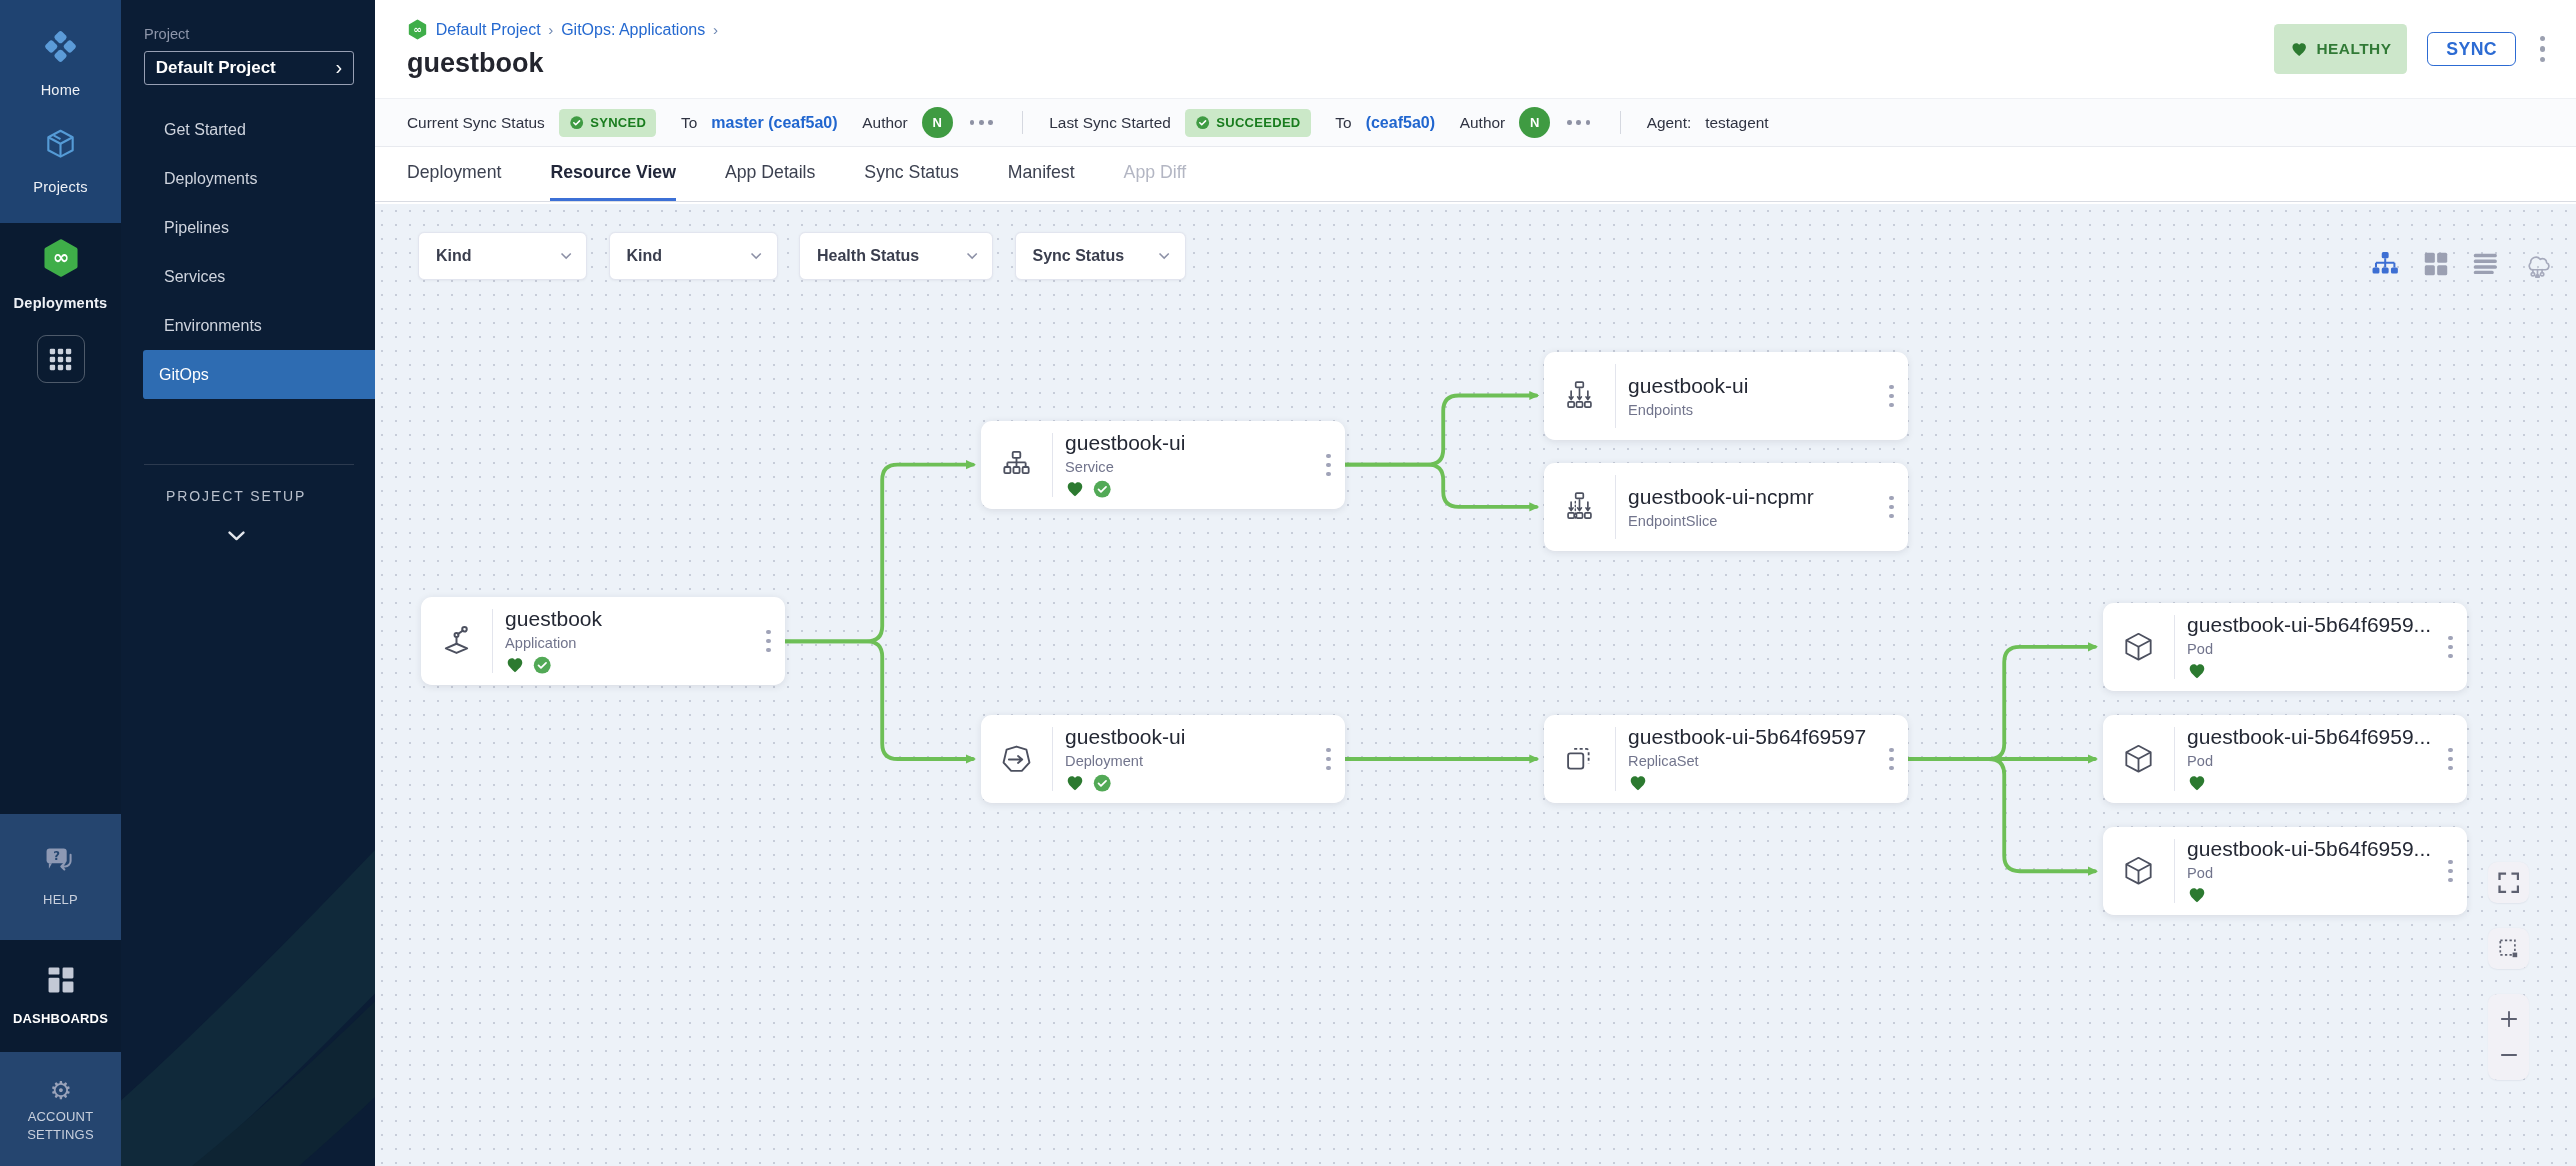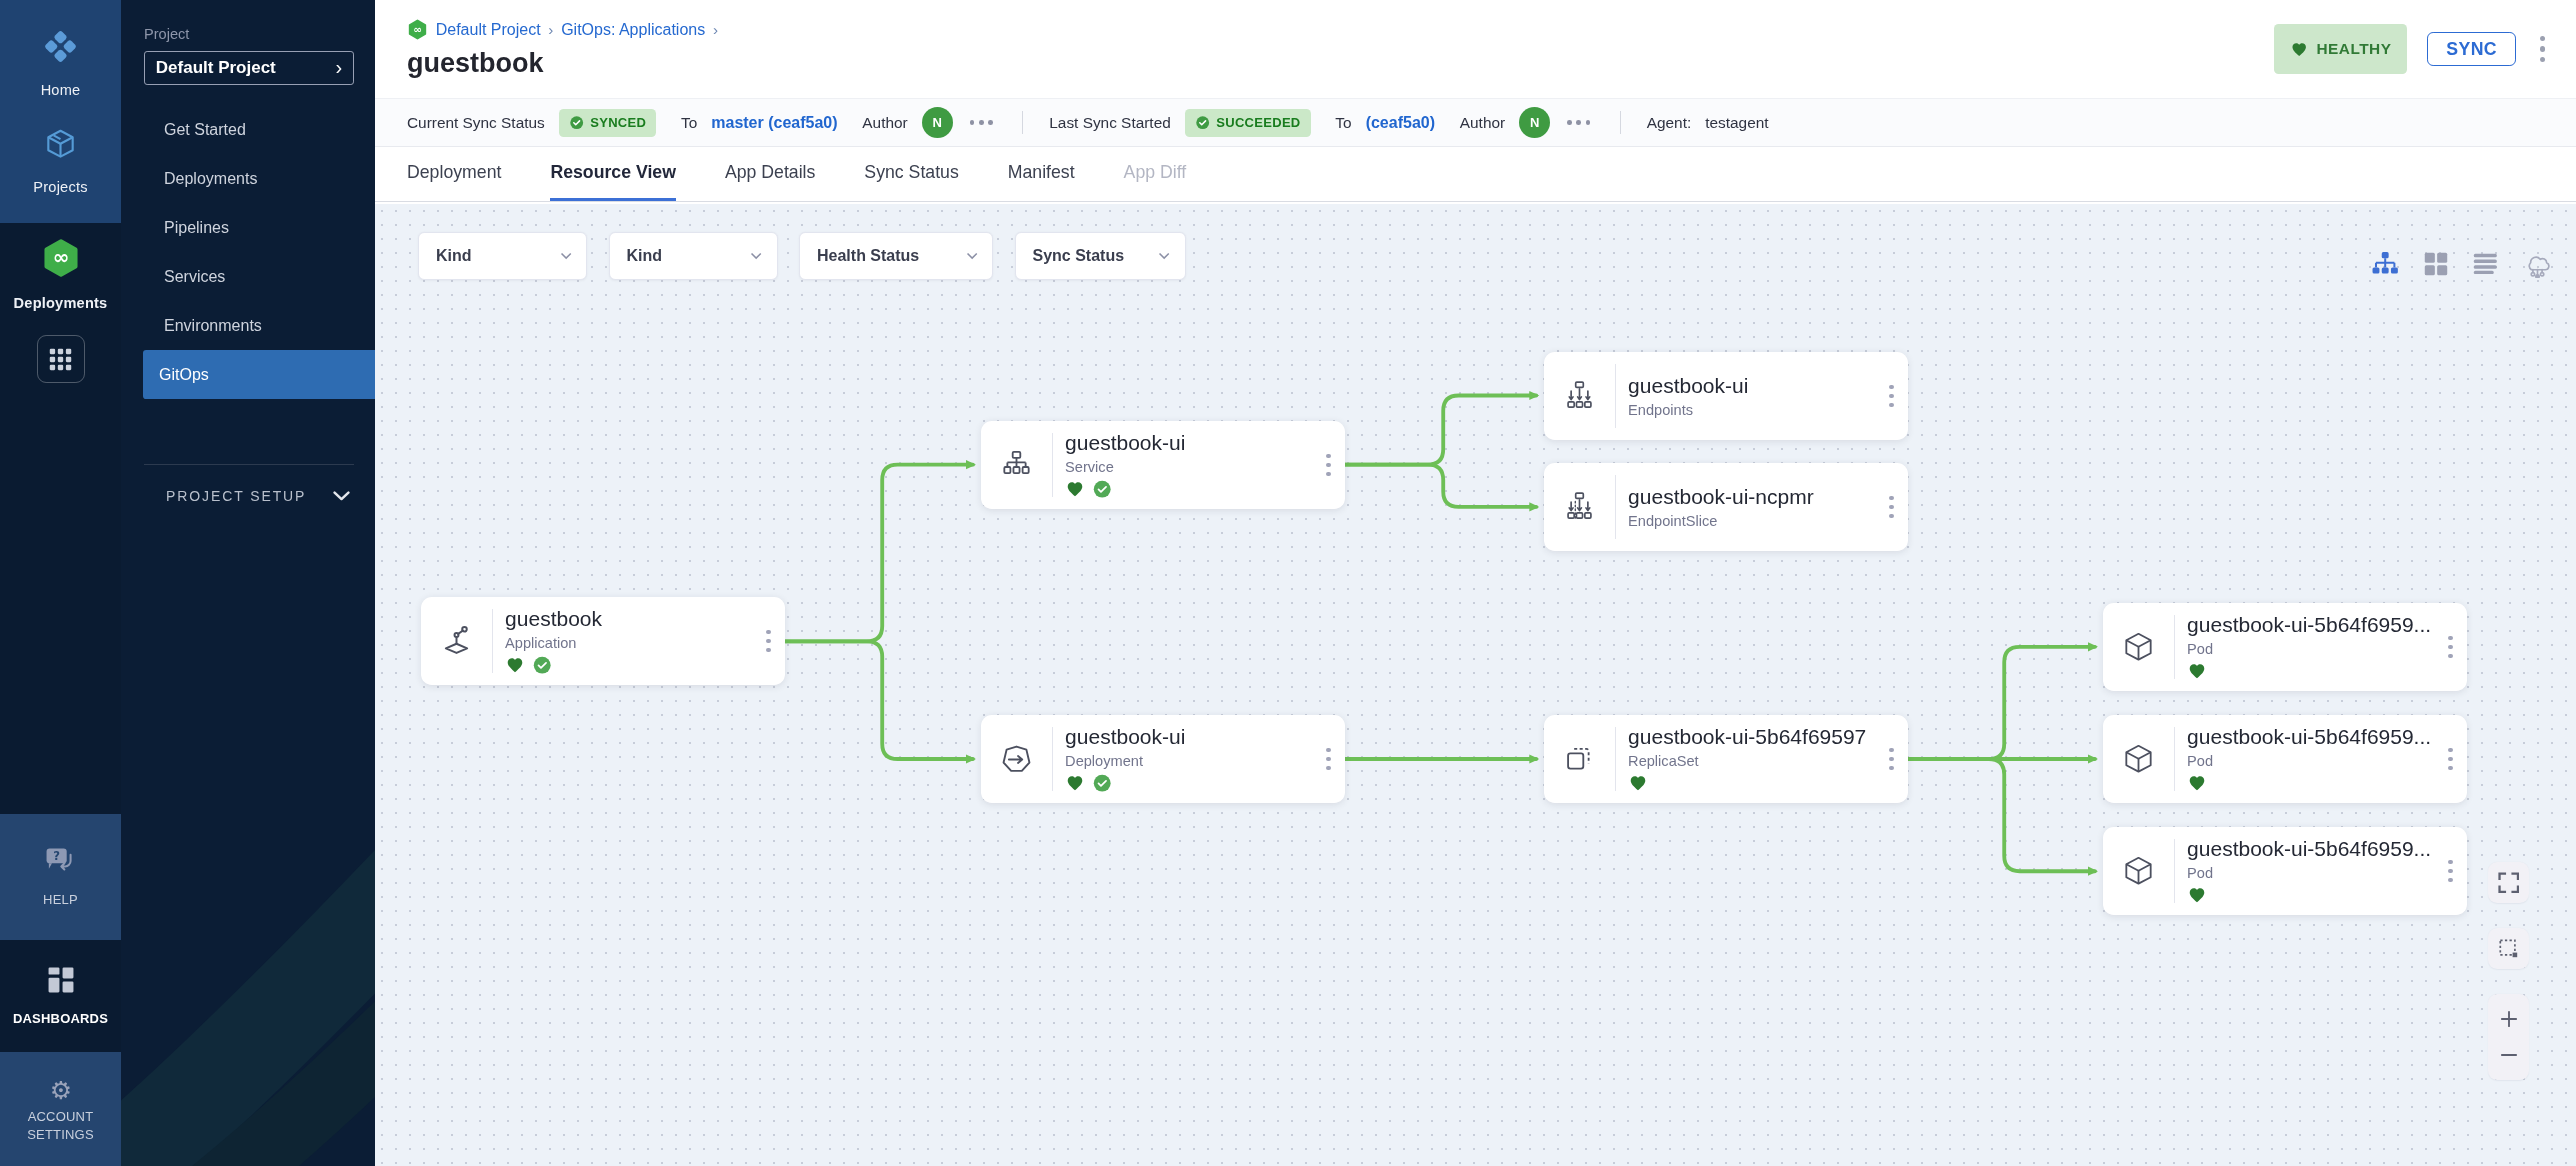--- a/index.html
+++ b/index.html
@@ -29,21 +29,21 @@
   .proj-label { margin:26px 0 0 23px; font-size:14.6px; color:#8e96aa; }
   .proj-selector { margin:9.2px 23px 0; width:210px; height:34px; border:0.8px solid #98a0b4; border-radius:3.1px;
     background:transparent; display:flex; align-items:center; justify-content:space-between; padding:0 10.8px; cursor:pointer; }
   .proj-selector b { color:#ffffff; font-size:17px; font-weight:600; }
   .proj-selector i { color:#ffffff; font-size:20px; font-style:normal; line-height:15.4px; }
   .navmenu { margin-top:20px; list-style:none; }
   .navmenu li { height:49px; line-height:49px; padding-left:43px; font-size:16px; color:#cfd4de; cursor:pointer; }
   .navmenu li.selected { background:#2e6cb2; color:#ffffff; margin-left:22px; padding-left:16px; border-radius:3.1px 0 0 3.1px; }
   .nav-divider { margin:65px 21.5px 0 23px; border:none; border-top:0.8px solid #2c3a4f; }
   .proj-setup { margin:23px 0 0 0; padding-left:45px; display:flex; align-items:center; gap:27px;
-    background:transparent; border:none; cursor:pointer; }
+    background:transparent; border:none; cursor:pointer;flex-direction:column; }
   .proj-setup em { font-style:normal; font-size:14px; letter-spacing:1.9px; color:#b9c0cc; }
   .watermark { position:absolute; left:0; bottom:0; width:254px; height:369px; pointer-events:none; }
 
   
   .main { position:relative; flex:1; height:100%; background:#ffffff; }
   .hdr { height:98px; background:#ffffff; display:flex; align-items:center; padding:0 28px 0 32px; }
   .hdr-left { display:flex; flex-direction:column; gap:7.7px; }
   .crumbs { display:flex; align-items:center; gap:7.7px; font-size:16px; }
   .crumbs a { color:#2569d0; text-decoration:none; cursor:pointer; }
   .crumbs .sep { color:#6d87b2; font-size:15.4px; }

